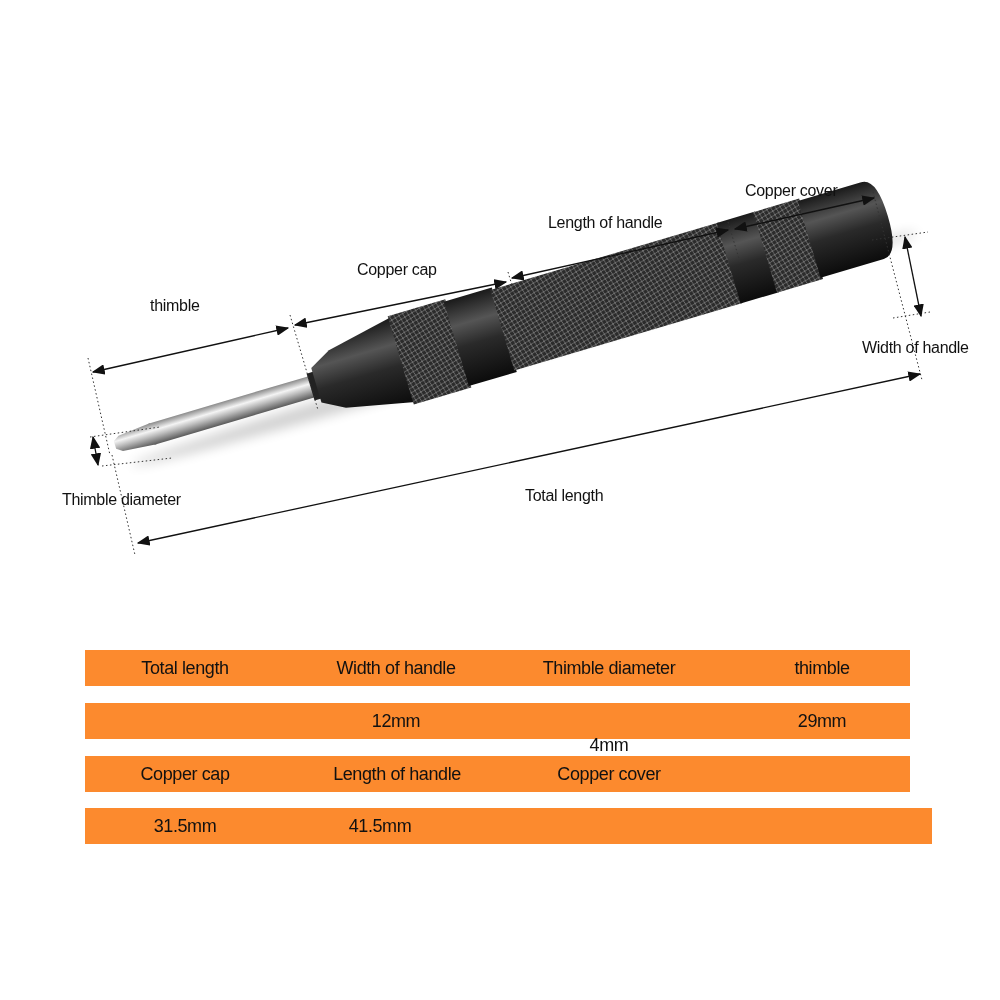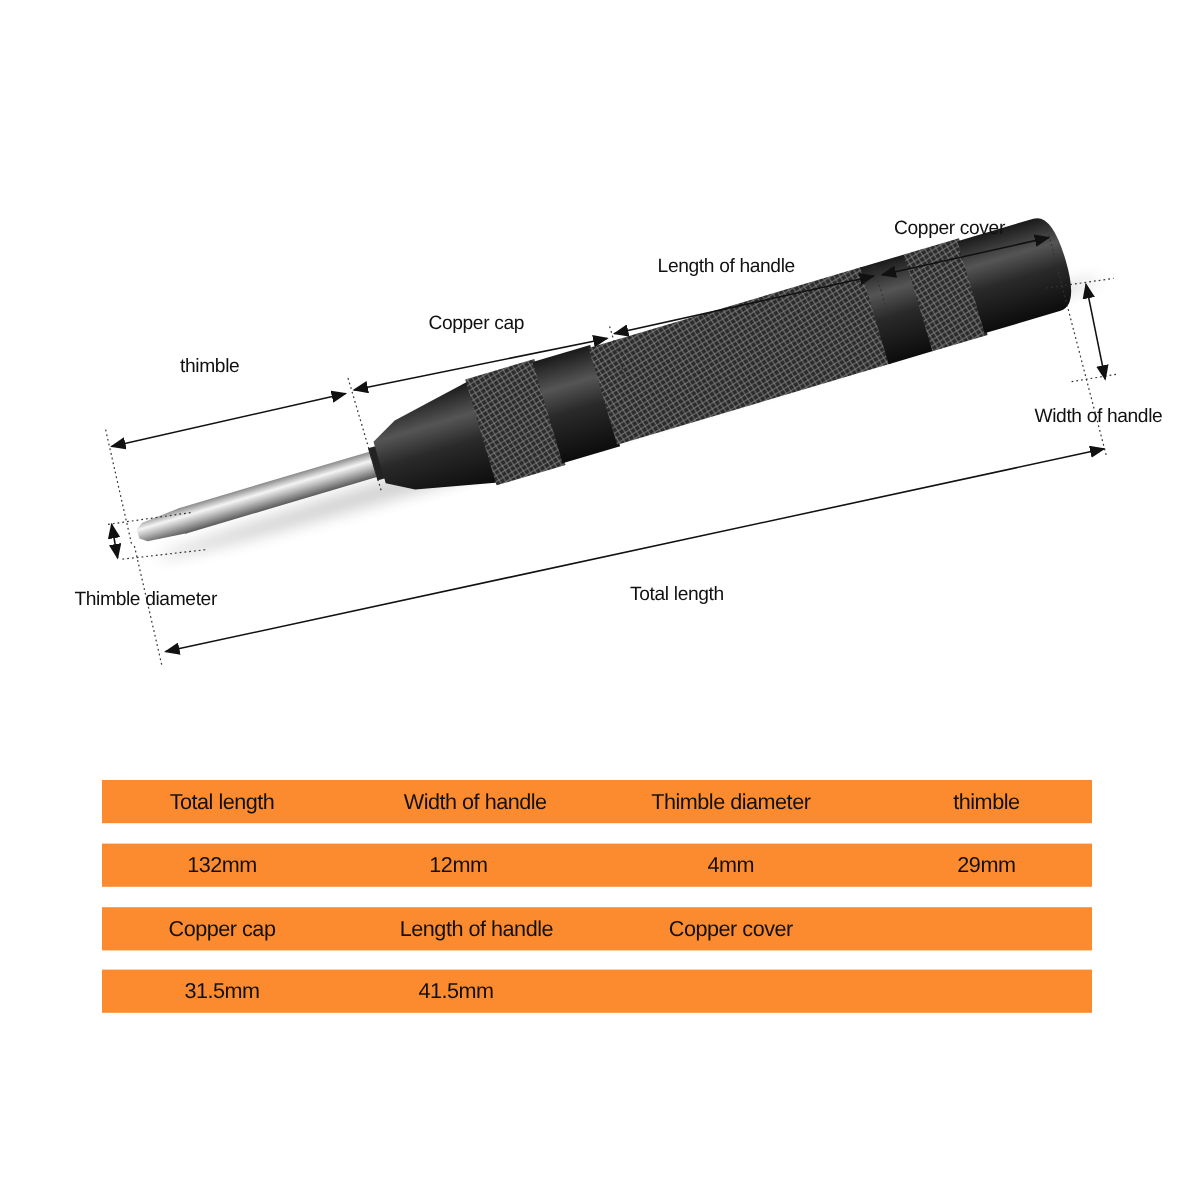--- a/index.html
+++ b/index.html
@@ -95,29 +95,28 @@
 <div class="label" style="left:525px;top:487px;">Total length</div>
 
 <div>
   <div class="bar" style="top:650px;">
     <div class="cell" style="left:0px;">Total length</div>
     <div class="cell" style="left:211px;">Width of handle</div>
     <div class="cell" style="left:424px;">Thimble diameter</div>
     <div class="cell" style="left:637px;">thimble</div>
   </div>
   <div class="bar" style="top:703px;">
-    <div class="cell" style="left:0px;">132mm</div>
-    <div class="cell" style="left:197px;">12mm</div>
-    <div class="cell" style="left:424px;">4mm</div>
+    <div class="cell" style="left:211px;">12mm</div>
+    <div class="cell" style="left:424px;margin-top:24px;">4mm</div>
     <div class="cell" style="left:637px;">29mm</div>
   </div>
   <div class="bar" style="top:756px;">
     <div class="cell" style="left:0px;">Copper cap</div>
     <div class="cell" style="left:212px;">Length of handle</div>
     <div class="cell" style="left:424px;">Copper cover</div>
     <div class="cell" style="left:637px;"></div>
   </div>
-  <div class="bar" style="top:808px;">
+  <div class="bar" style="top:808px;padding-left:22px;">
     <div class="cell" style="left:0px;">31.5mm</div>
     <div class="cell" style="left:195px;">41.5mm</div>
     <div class="cell" style="left:637px;"></div>
   </div>
 </div>
 
 </body></html>

